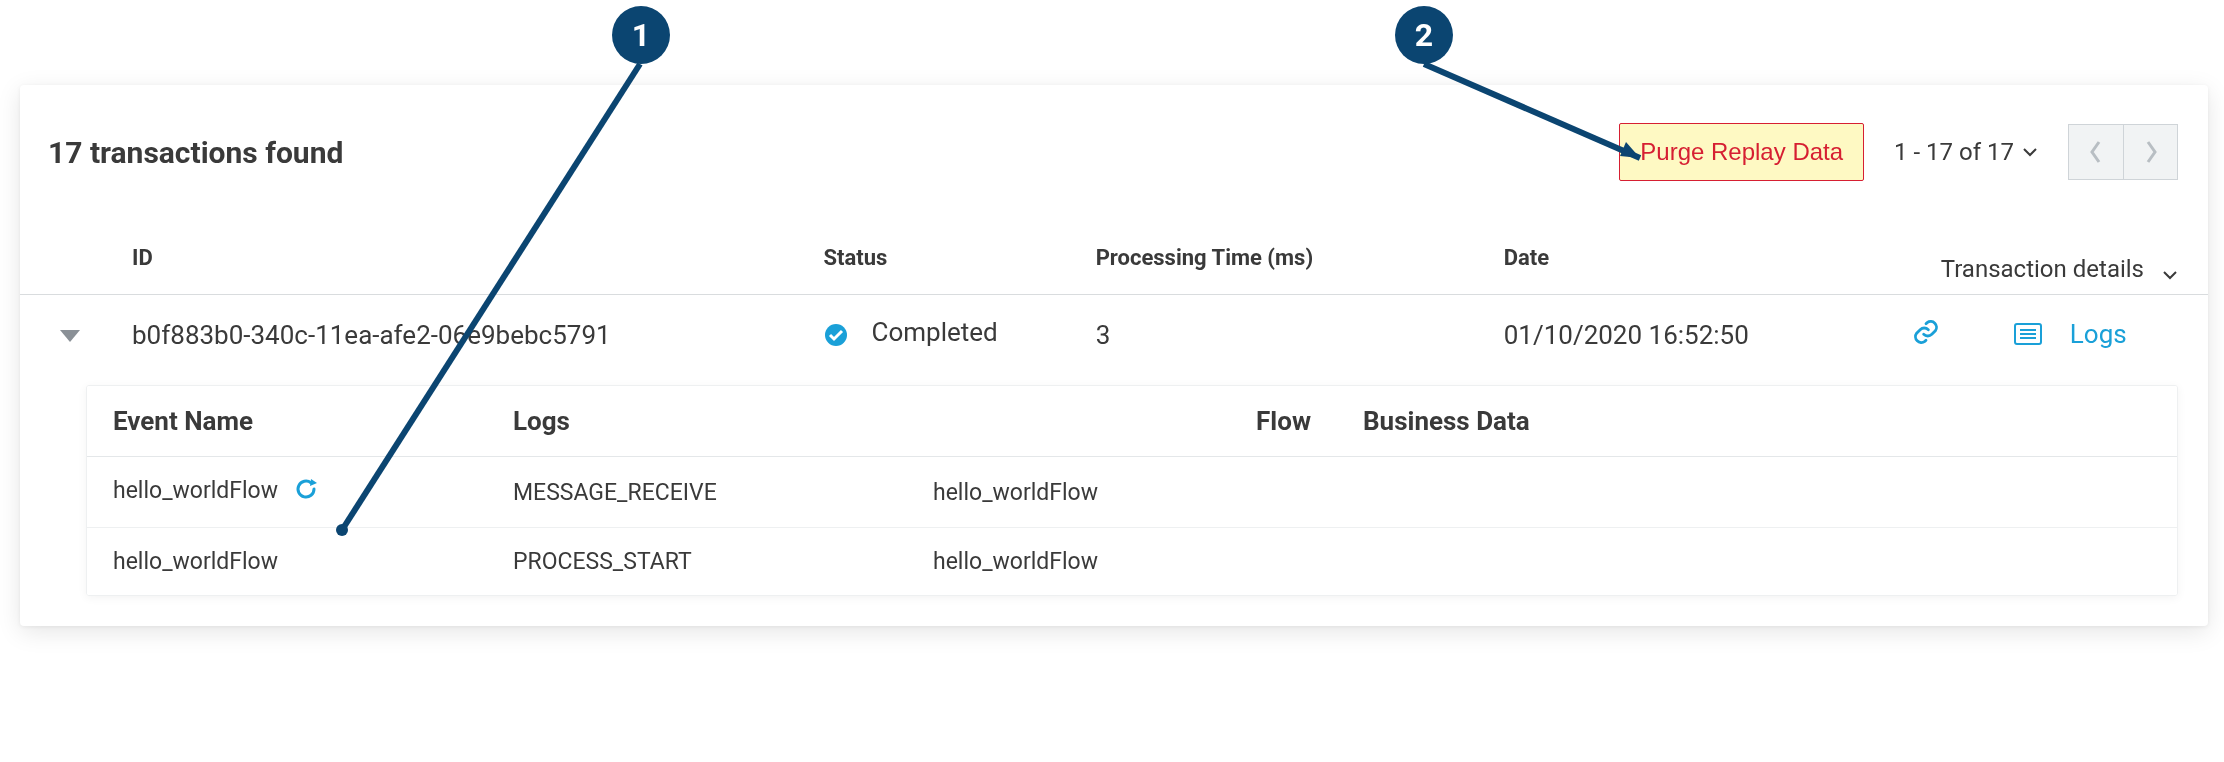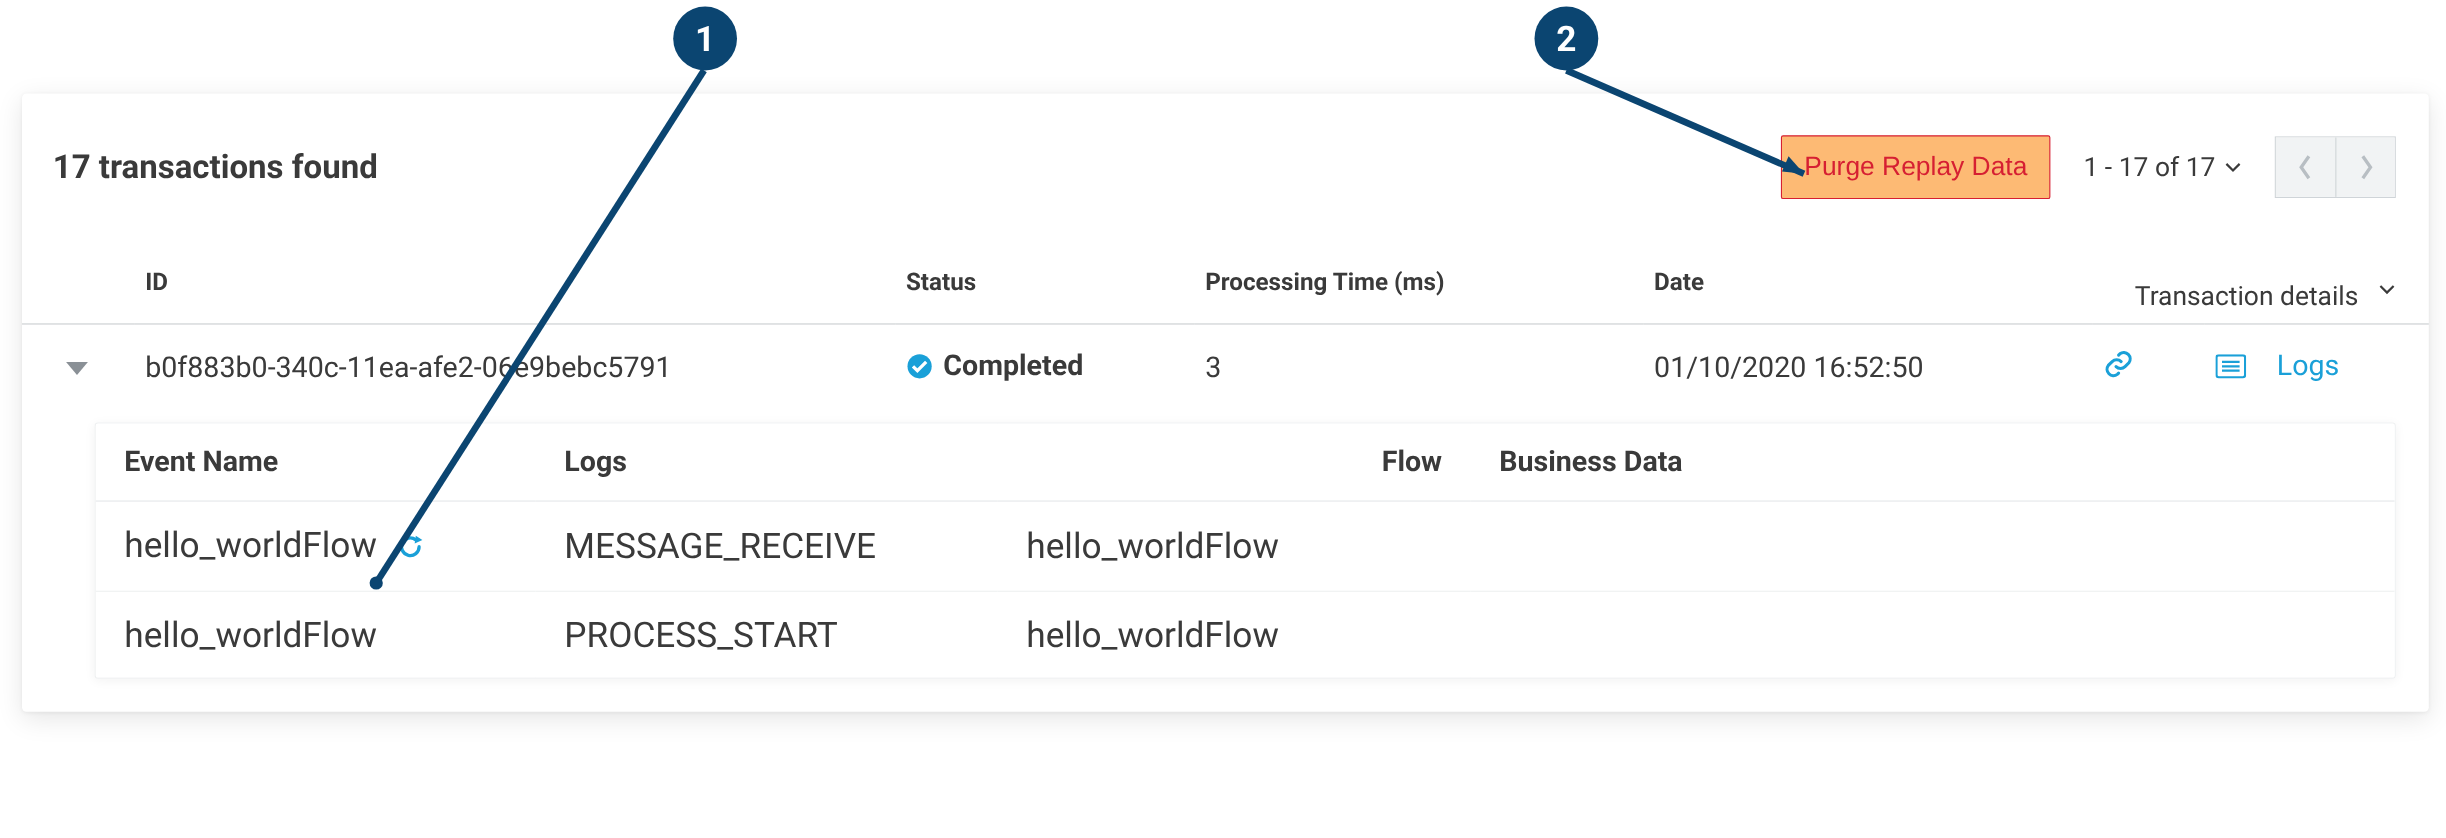--- a/index.html
+++ b/index.html
@@ -30,21 +30,21 @@
   }
   .title {
     font-size: 30px;
     font-weight: 700;
     color: #3a3a3a;
     flex: 1;
   }
   .purge-btn {
     border: 1px solid #d61f32;
     color: #d61f32;
-    background: #fdba74;
+    background: #fef9c3;
     font-size: 24px;
     padding: 14px 20px;
     border-radius: 2px;
     cursor: pointer;
     margin-right: 30px;
   }
   .pager-range {
     font-size: 24px;
     color: #3a3a3a;
     margin-right: 8px;
@@ -70,21 +70,21 @@
   .pager-nav button + button {
     border-left: 1px solid #cfd4d8;
   }
   .tx-details-toggle {
     position: absolute;
     right: 30px;
     top: 170px;
     font-size: 24px;
     color: #3a3a3a;
     display: inline-flex;
-    align-items: flex-start;
+    align-items: flex-end;
     gap: 18px;
     cursor: pointer;
   }
   .main-table {
     width: 100%;
     border-collapse: collapse;
   }
   .main-table th {
     text-align: left;
     font-size: 22px;
@@ -104,21 +104,21 @@
   .col-ptime   { width: 360px; }
   .col-date    { width: 360px; }
   .col-link    { width: 90px; }
   .col-logs    { width: 180px; }
 
   .expander-tri {
     cursor: pointer;
     color: #8a9096;
     display: inline-block;
   }
-  .status-cell { display:inline-flex; align-items:center; gap:10px;font-weight:bold; }
+  .status-cell { display:inline-flex; align-items:flex-end; gap:24px; }
   .link-icon { color: #1aa0d8; cursor:pointer; }
   .logs-link { color: #1aa0d8; cursor:pointer; display:inline-flex; align-items:center; gap:28px; font-size:26px; }
 
   
   .nested-wrap {
     margin: 10px 30px 0 66px;
     box-shadow: 0 2px 10px rgba(0,0,0,0.05);
     border: 1px solid #eef0f1;
     border-radius: 3px;
     overflow: hidden;
@@ -126,21 +126,21 @@
   .nested-table { width: 100%; border-collapse: collapse; }
   .nested-table th {
     text-align: left;
     font-size: 26px;
     font-weight: 700;
     padding: 20px 26px;
     border-bottom: 1px solid #e4e7e9;
     background: #fff;
   }
   .nested-table td {
-    font-size: 32px;
+    font-size: 23px;
     padding: 20px 26px;
     border-bottom: 1px solid #eef0f1;
     background: #fff;
   }
   .nested-table tr:last-child td { border-bottom: none; }
   .replay-icon {
     color: #1aa0d8;
     margin-left: 10px;
     cursor: pointer;
     vertical-align: middle;

